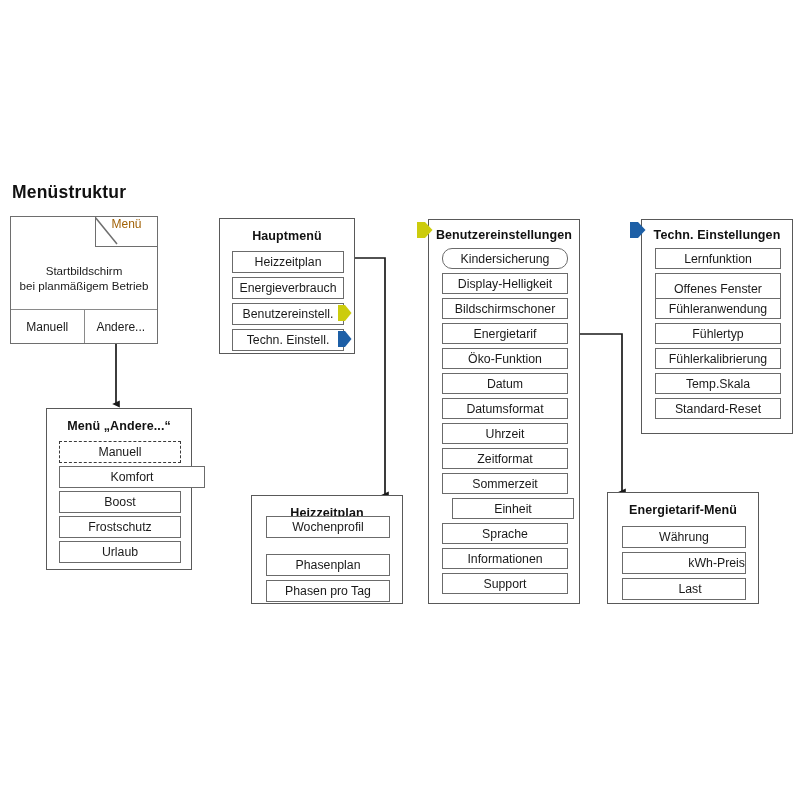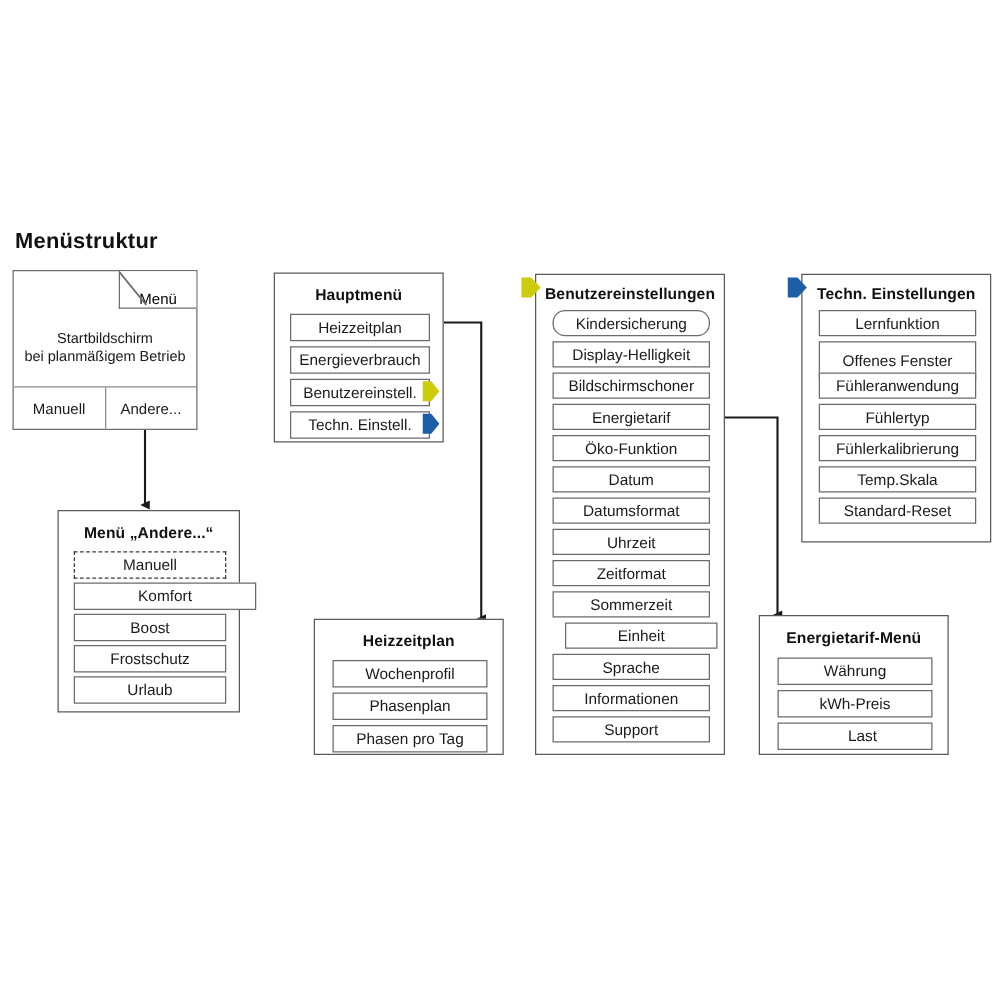--- a/index.html
+++ b/index.html
@@ -56,22 +56,22 @@
     background:#fff;
     z-index:3;
   }
   #ss-menu-tab{
     position:absolute;
     right:0;top:0;
     width:62px;height:30px;
     box-sizing:border-box;
     border-left:1.5px solid #6e6e6e;
     border-bottom:1.5px solid #6e6e6e;
-    display:flex;align-items:flex-end;justify-content:center;
-    font-size:12px;color:#000000;
+    display:flex;align-items:flex-start;justify-content:center;
+    font-size:12px;color:#a16207;
     background:#fff;
     margin-left:44px;
   }
   #ss-diag{
     position:absolute;
     left:84px;top:0px;
     width:24px;height:30px;
     z-index:4;
     pointer-events:none;
   }
@@ -203,21 +203,21 @@
       </div>
       <div class="item" style="left: 12px; top: 84px; width: 112px; height: 22px;">
         <span>Benutzereinstell.</span>
       </div>
       <div class="item" style="left: 12px; top: 110px; width: 112px; height: 22px;">
         <span>Techn. Einstell.</span>
       </div>
     </div>
     <div class="panel" style="left: 251px; top: 495px; width: 152px; height: 109px;">
       <div class="panel-title" style="top: 10px;">Heizzeitplan</div>
-      <div class="item" style="left: 14px; top: 32px; width: 124px; height: 22px;">
+      <div class="item" style="left: 14px; top: 20px; width: 124px; height: 22px;">
         <span>Wochenprofil</span>
       </div>
       <div class="item" style="left: 14px; top: 58px; width: 124px; height: 22px;">
         <span>Phasenplan</span>
       </div>
       <div class="item" style="left: 14px; top: 84px; width: 124px; height: 22px;">
         <span>Phasen pro Tag</span>
       </div>
     </div>
     <div class="panel" style="left: 428px; top: 219px; width: 152px; height: 385px;">
@@ -293,20 +293,20 @@
       </div>
     </div>
     <svg class="marker" viewBox="0 0 16 18" width="16" height="18" style="left: 630px; top: 221px;">
       <path d="M0,1 L8,1 L15.5,9 L8,17 L0,17 Z" fill="#1d5fa6"></path>
     </svg>
     <div class="panel" style="left: 607px; top: 492px; width: 152px; height: 112px;">
       <div class="panel-title" style="top: 10px;">Energietarif-Menü</div>
       <div class="item" style="left: 14px; top: 33px; width: 124px; height: 22px;">
         <span>Währung</span>
       </div>
-      <div class="item" style="left: 14px; top: 59px; width: 124px; height: 22px;">
+      <div class="item" style="left: 14px; top: 59px; width: 124px; height: 22px; justify-content: flex-end;">
         <span>kWh-Preis</span>
       </div>
       <div class="item" style="left: 14px; top: 85px; width: 124px; height: 22px; padding-left: 12px;">
         <span>Last</span>
       </div>
     </div>
   </div>
 
 </body></html>

